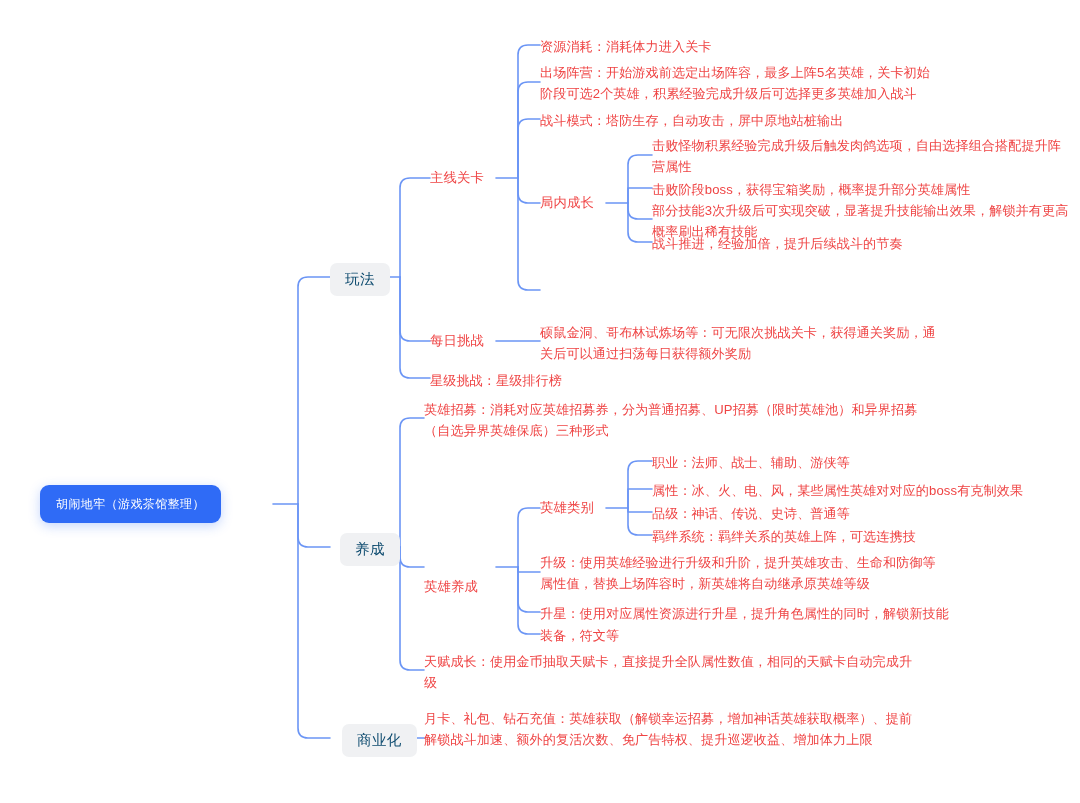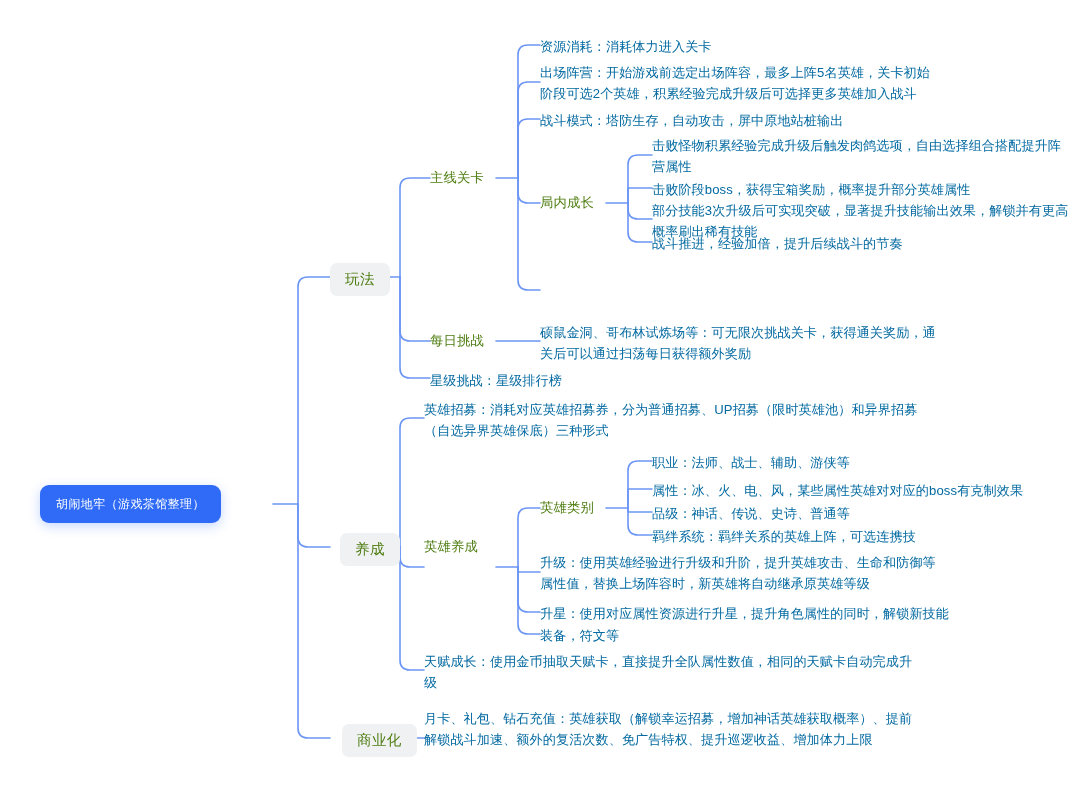--- a/index.html
+++ b/index.html
@@ -22,37 +22,37 @@
     font-size:12px;
     line-height:1.35;
     padding:11px 16px;
     white-space:nowrap;
     box-shadow:0 3px 12px rgba(47,107,246,0.28);
     letter-spacing:.4px;
   }
   
   .lv2{
     background:#f0f1f3;
-    color:#4d7c0f;
+    color:#0c4a6e;
     border-radius:7px;
     font-size:14.5px;
     padding:7px 15px;
     white-space:nowrap;
     letter-spacing:.4px;
   }
   
   .lv3{
-    color:#4d7c0f;
+    color:#ef4444;
     font-size:13.3px;
     white-space:nowrap;
     letter-spacing:.2px;
   }
   
   .leaf{
-    color:#0369a1;
+    color:#ef4444;
     font-size:13.1px;
     line-height:1.62;
     letter-spacing:.1px;
   }
   .leaf.w1{width:400px;}
   .leaf.w2{width:420px;}
   .leaf.w3{width:500px;}
   .leaf.nowrap{white-space:nowrap;}
 </style>
 </head>
@@ -138,21 +138,21 @@
   <div class="node leaf nowrap" style="left:652px;top:179px;">击败阶段boss，获得宝箱奖励，概率提升部分英雄属性</div>
 
   <div class="node leaf w2" style="left:652px;top:200px;">部分技能3次升级后可实现突破，显著提升技能输出效果，解锁并有更高概率刷出稀有技能</div>
 
   <div class="node leaf nowrap" style="left:652px;top:233px;">战斗推进，经验加倍，提升后续战斗的节奏</div>
 
   <div class="node leaf w3" style="left:424px;top:399px;">英雄招募：消耗对应英雄招募券，分为普通招募、UP招募（限时英雄池）和异界招募（自选异界英雄保底）三种形式</div>
 
   <div class="node leaf w1" style="left:540px;top:322px;">硕鼠金洞、哥布林试炼场等：可无限次挑战关卡，获得通关奖励，通关后可以通过扫荡每日获得额外奖励</div>
 
-  <div class="node lv3" style="left:424px;top:538px;font-family:Liberation Serif, serif;">英雄养成</div>
+  <div class="node lv3" style="left:424px;top:578px;font-family:Liberation Serif, serif;">英雄养成</div>
 
   <div class="node leaf w3" style="left:424px;top:651px;">天赋成长：使用金币抽取天赋卡，直接提升全队属性数值，相同的天赋卡自动完成升级</div>
 
   <div class="node lv3" style="left:540px;top:499px;">英雄类别</div>
 
   <div class="node leaf w1" style="left:540px;top:552px;">升级：使用英雄经验进行升级和升阶，提升英雄攻击、生命和防御等属性值，替换上场阵容时，新英雄将自动继承原英雄等级</div>
 
   <div class="node leaf nowrap" style="left:540px;top:603px;">升星：使用对应属性资源进行升星，提升角色属性的同时，解锁新技能</div>
 
   <div class="node leaf nowrap" style="left:540px;top:625px;">装备，符文等</div>

